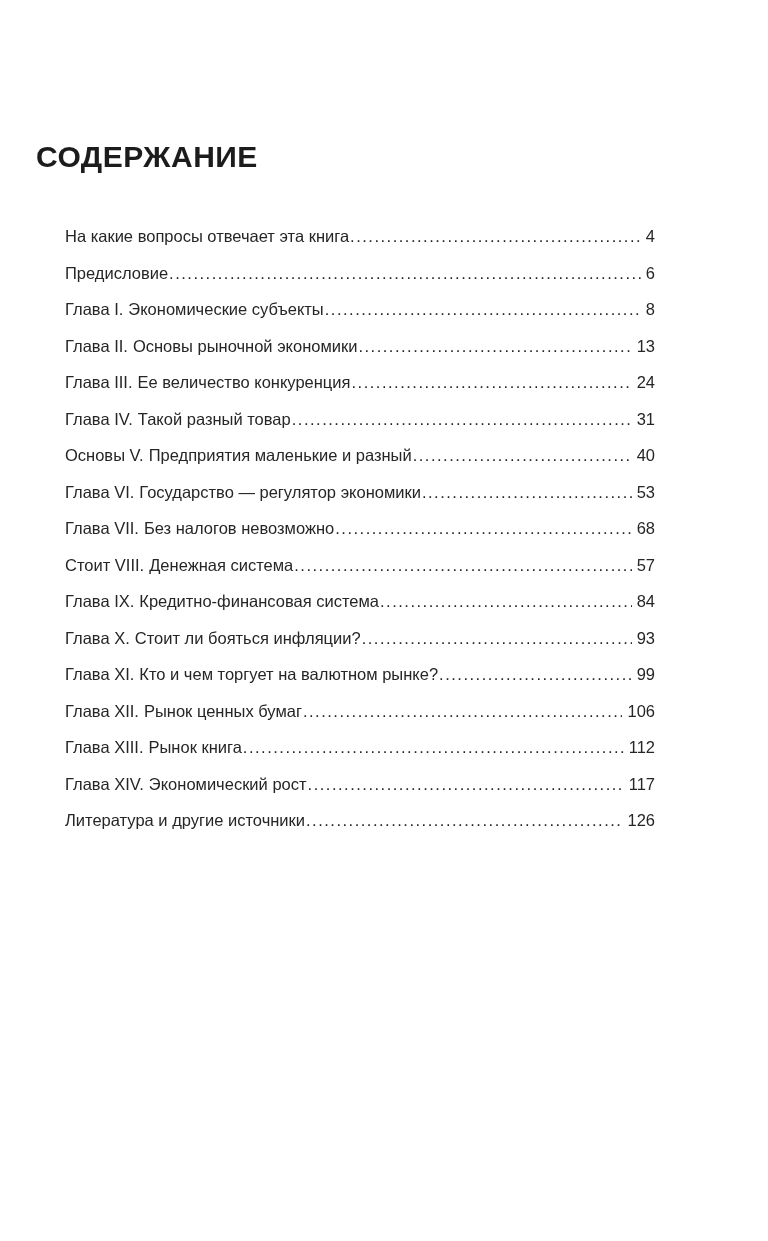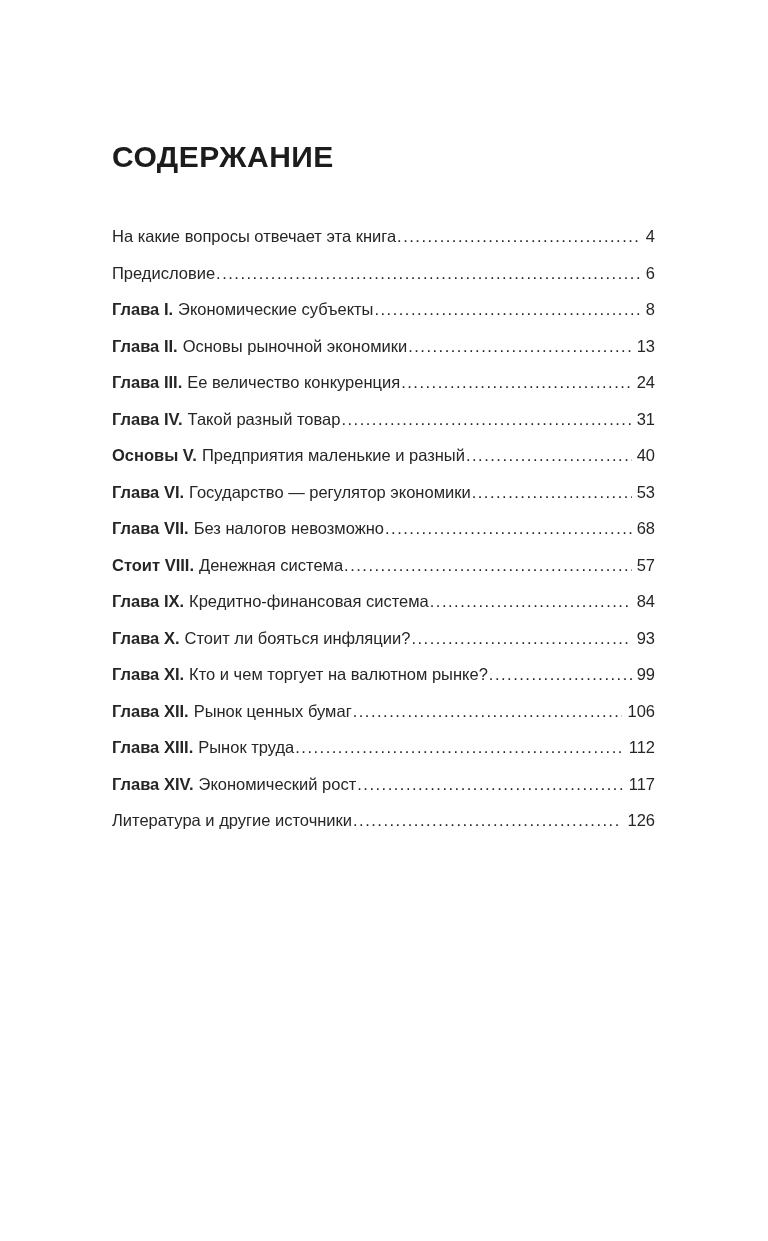--- a/index.html
+++ b/index.html
@@ -11,42 +11,43 @@
     width: 768px;
     height: 1241px;
     font-family: "Liberation Sans", "DejaVu Sans", sans-serif;
     color: #222222;
     overflow: hidden;
   }
   .page {
     box-sizing: border-box;
     width: 768px;
     height: 1220px;
-    padding: 140px 113px 0 112px;
+    padding: 140px 113px 0 36px;
   }
   .page-title {
     margin: 0 0 52px 0;
     font-size: 30px;
     font-weight: 700;
     letter-spacing: 0.5px;
     color: #1c1c1c;
   }
   .toc {
     width: 100%;
   }
   .toc-entry {
     display: flex;
     align-items: baseline;
     font-size: 16.5px;
     line-height: 21px;
     margin-bottom: 15.5px;
     color: #262626;
+    margin-left: 29px;
   }
   .toc-label {
-    font-weight: 700;
+    font-weight: 400;
     white-space: nowrap;
   }
   .toc-label:not(:empty) {
     margin-right: 5px;
   }
   .toc-title {
     white-space: nowrap;
   }
   .dots {
     flex: 1 1 auto;
@@ -165,21 +166,21 @@
 
   <div class="toc-entry">
     <span class="toc-label">Глава XII.</span>
     <span class="toc-title">Рынок ценных бумаг</span>
     <span class="dots"></span>
     <span class="page-num">106</span>
   </div>
 
   <div class="toc-entry">
     <span class="toc-label">Глава XIII.</span>
-    <span class="toc-title">Рынок труда</span>
+    <span class="toc-title">Рынок книга</span>
     <span class="dots"></span>
     <span class="page-num">112</span>
   </div>
 
   <div class="toc-entry">
     <span class="toc-label">Глава XIV.</span>
     <span class="toc-title">Экономический рост</span>
     <span class="dots"></span>
     <span class="page-num">117</span>
   </div>

